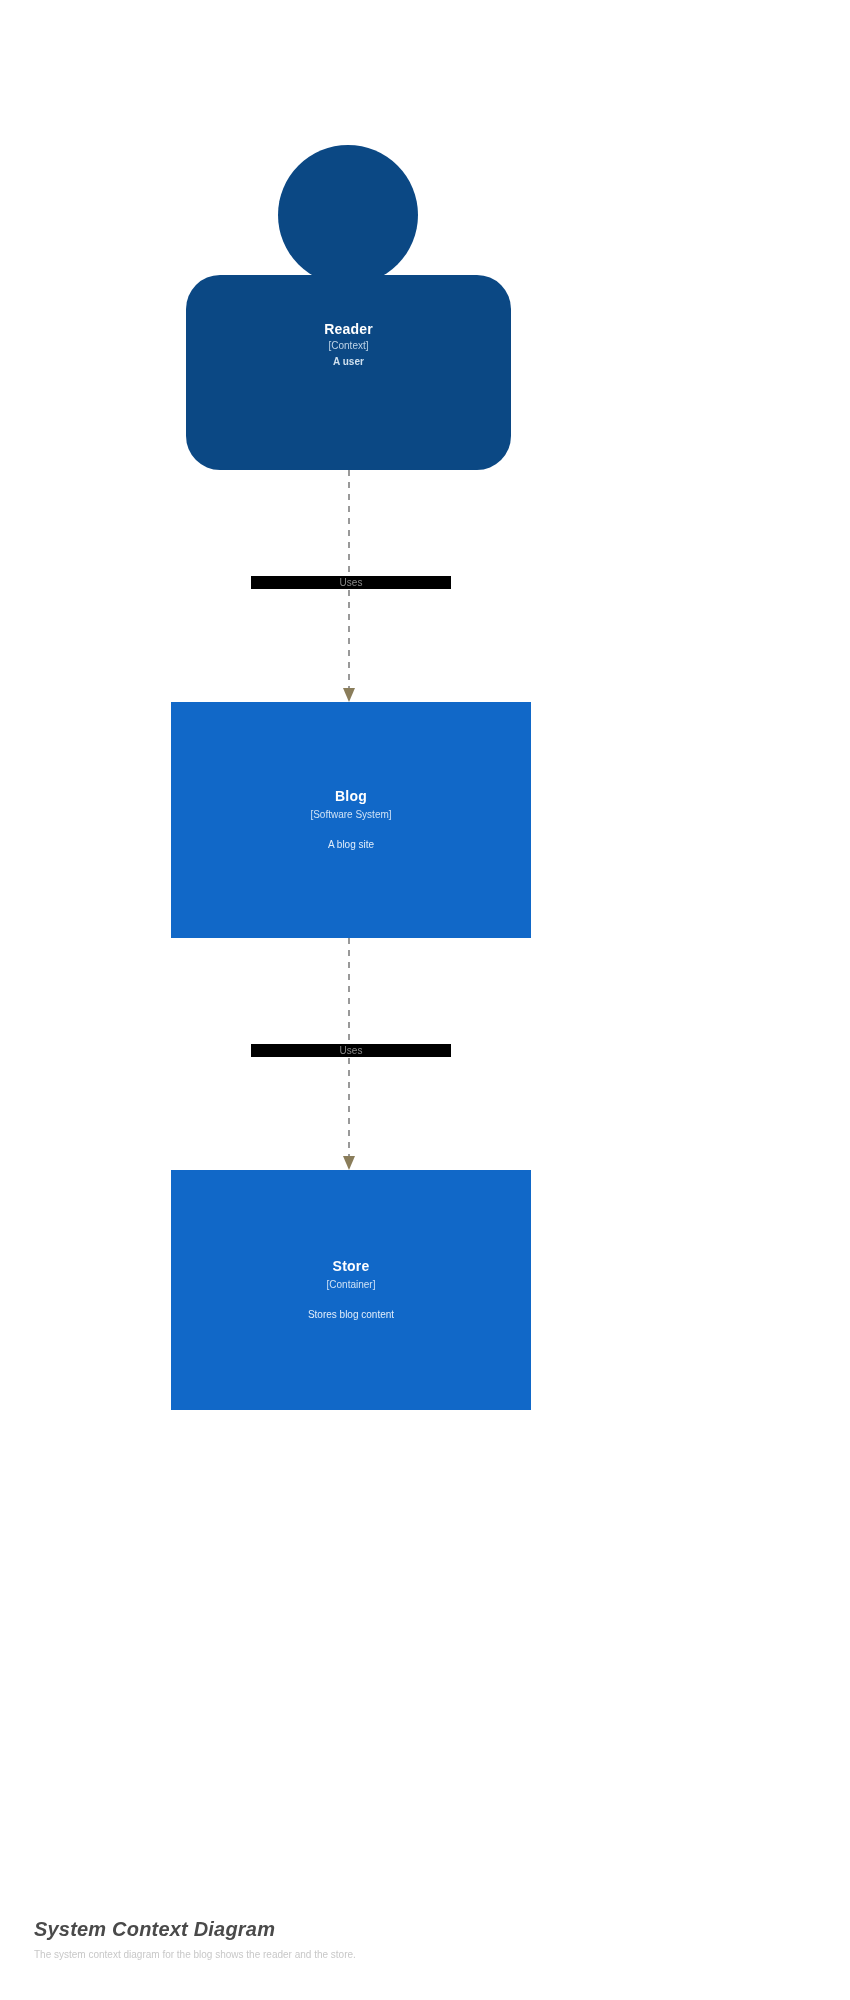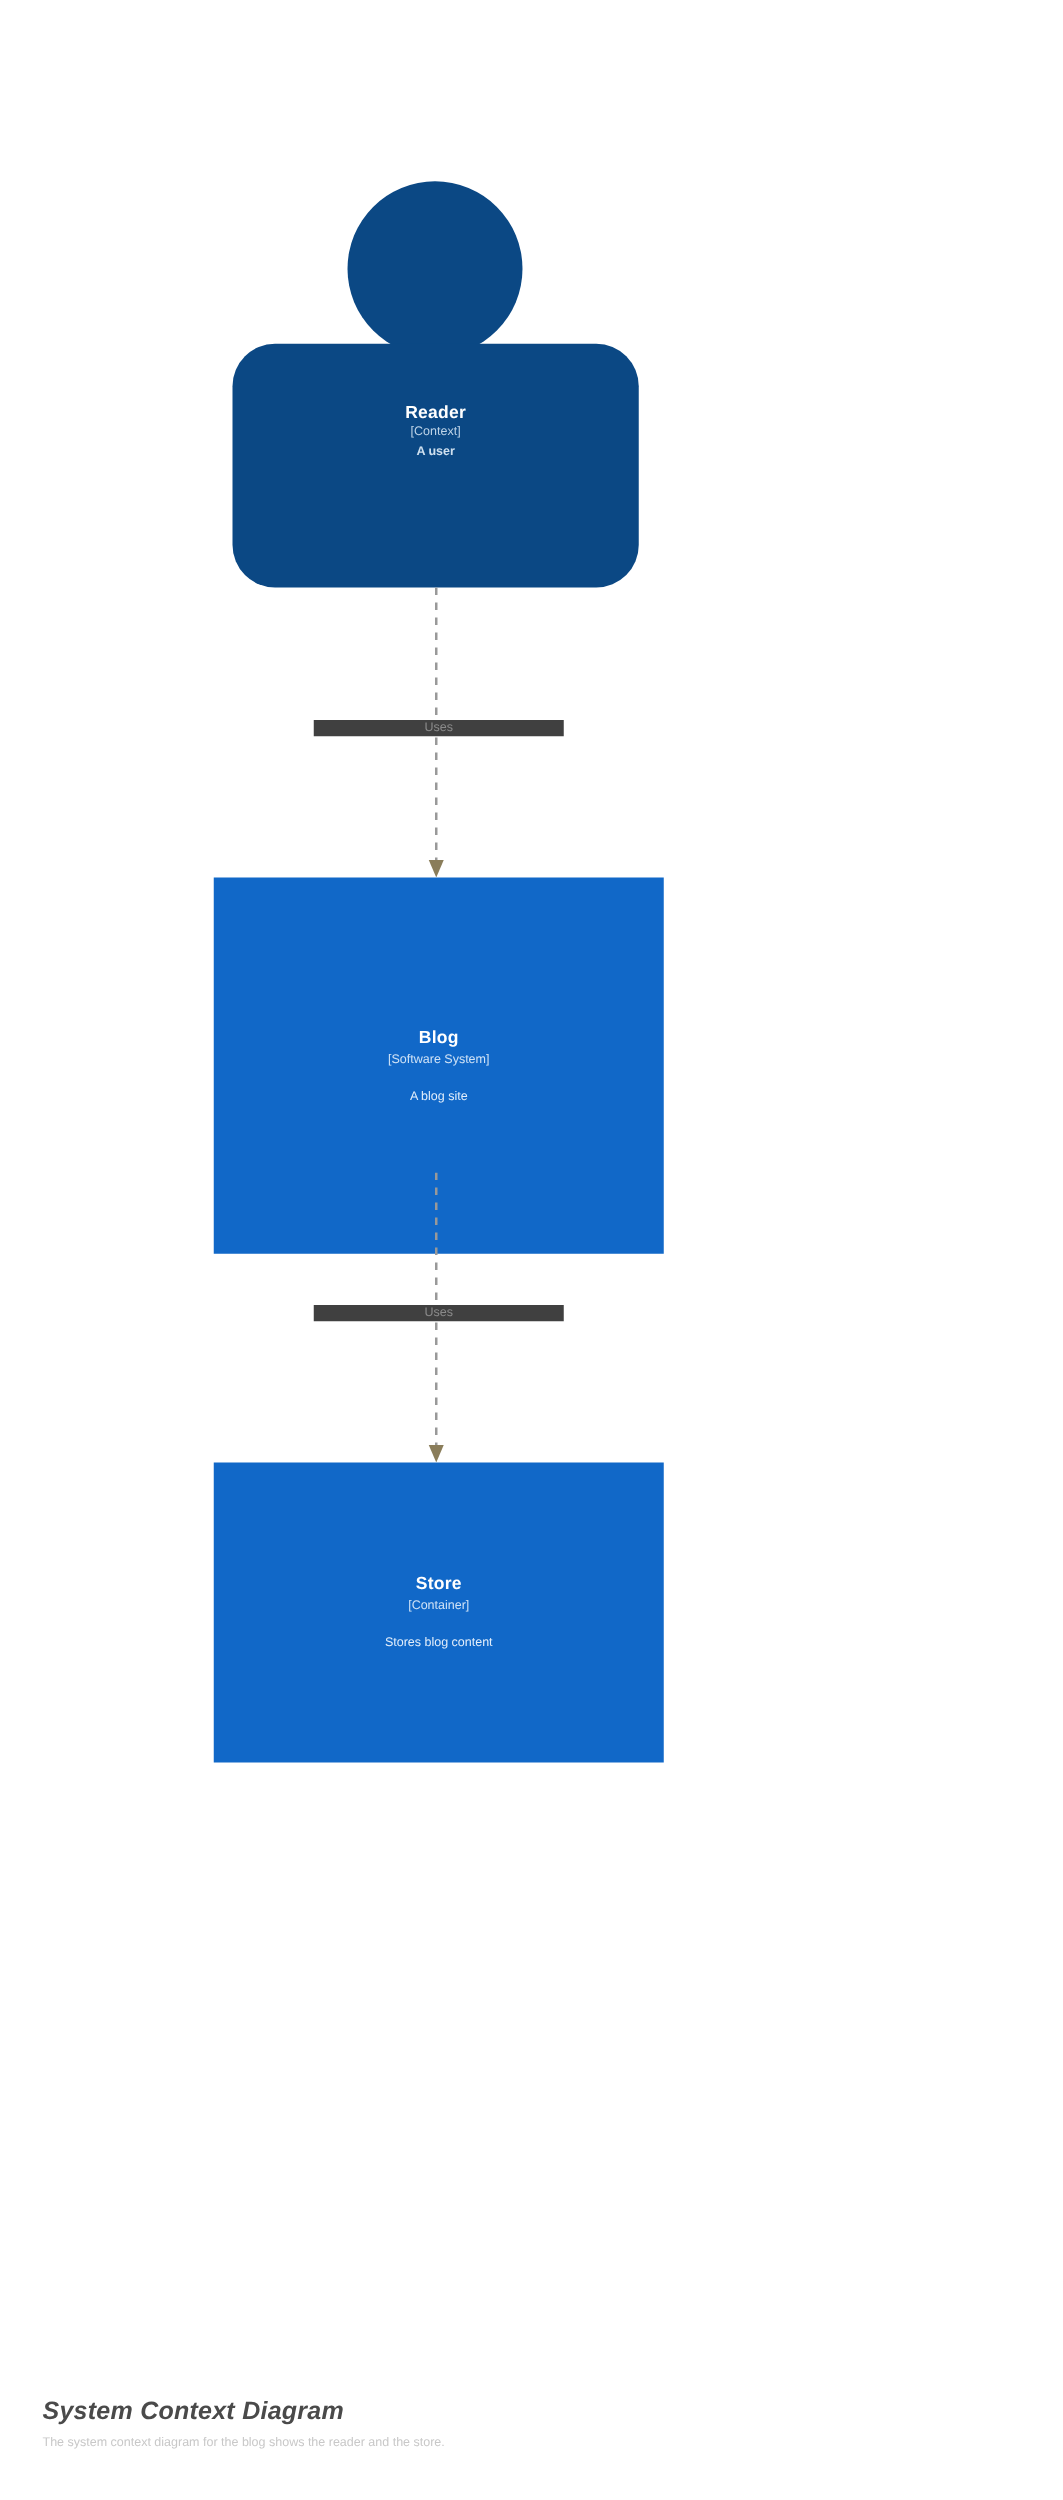--- a/index.html
+++ b/index.html
@@ -82,21 +82,21 @@
     position: absolute;
     left: 155px;
     width: 360px;
     background: #1168C8;
     display: flex;
     flex-direction: column;
     align-items: center;
     justify-content: center;
     text-align: center;
   }
-  .node-box.box-system { top: 702px; height: 301px; }
+  .node-box.box-system { top: 702px; height: 236px; }
   .node-box.box-db     { top: 1170px; height: 240px; }
 
   .node-name {
     color: #ffffff;
     font-size: 14px;
     font-weight: bold;
     letter-spacing: 0.2px;
   }
   .node-meta {
     color: #cfe2f6;
@@ -121,21 +121,21 @@
   .connector.conn-1 { top: 470px;  height: 232px; }
   .connector.conn-2 { top: 938px;  height: 232px; }
 
   .conn-label {
     position: absolute;
     width: 200px;
     left: 235px;
     text-align: center;
     font-size: 10px;
     color: #8a8a8a;
-    background: #404040;
+    background: #000000;
     padding: 1px 0;
   }
   .connector.conn-1 .conn-label { top: 106px; }
   .connector.conn-2 .conn-label { top: 106px; }
 
   
   .caption {
     position: absolute;
     left: 18px;
     top: 1918px;

